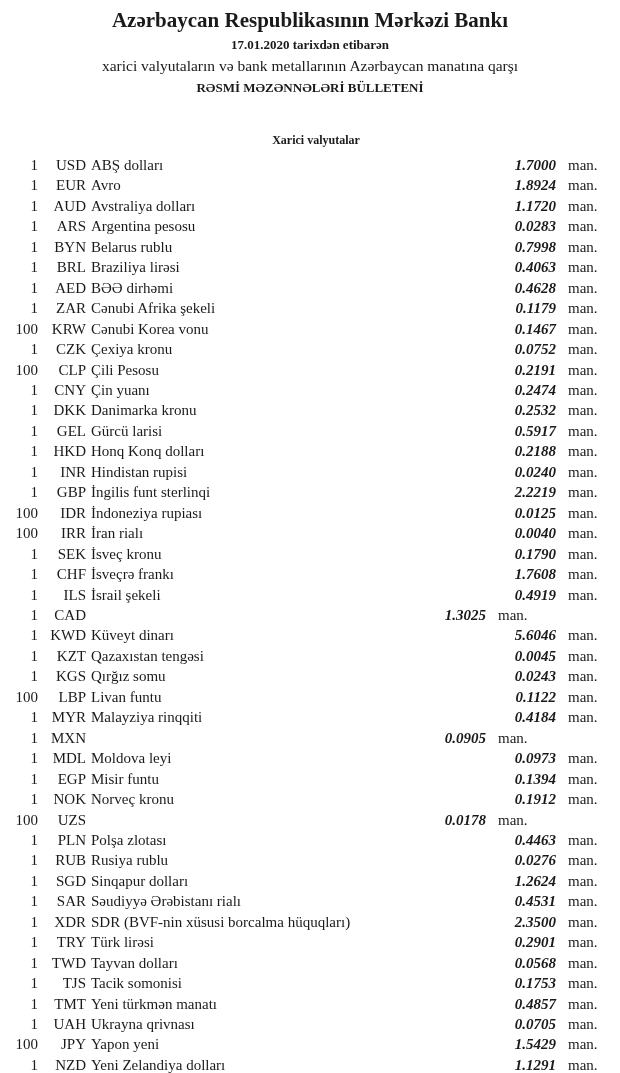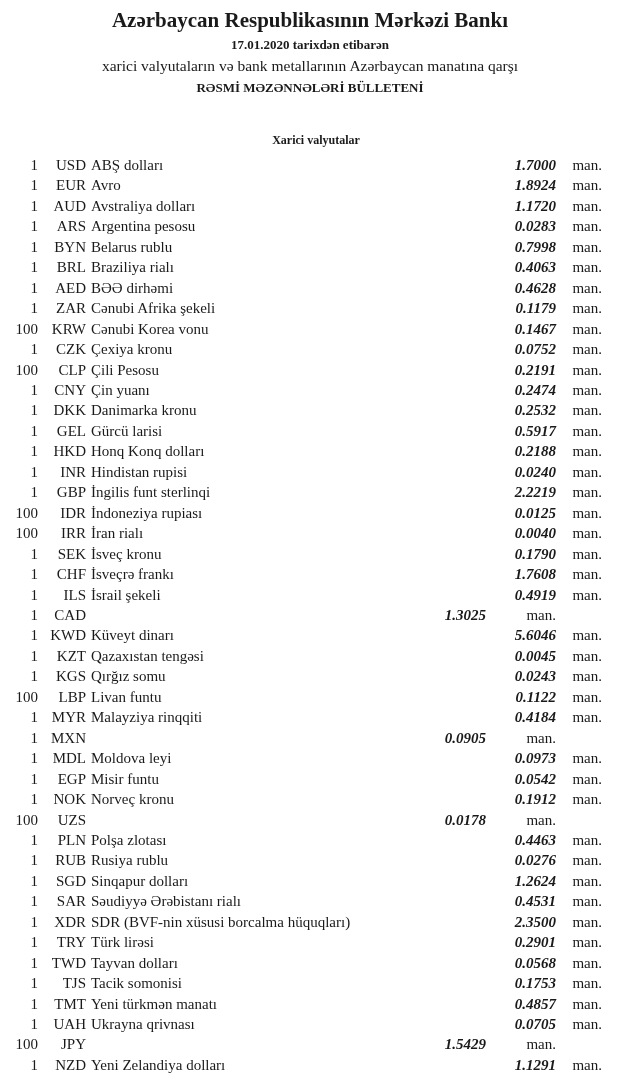--- a/index.html
+++ b/index.html
@@ -54,21 +54,21 @@
     height: 20.46px;
     line-height: 20.46px;
     font-size: 15px;
     padding-right: 18px;
     white-space: nowrap;
   }
   .row .qty   { text-align: right; }
   .row .code  { text-align: right; }
   .row .name  { text-align: left; padding-left: 5px; overflow: hidden; }
   .row .rate  { text-align: right; font-weight: bold; font-style: italic; }
-  .row .unit  { text-align: right; padding-left: 12px; }
+  .row .unit  { text-align: left; padding-left: 12px; }
 </style>
 </head>
 <body>
 
 <div class="page">
   <header>
     <h1 class="title">Azərbaycan Respublikasının Mərkəzi Bankı</h1>
     <div class="date-line">17.01.2020 tarixdən etibarən</div>
     <div class="subtitle">xarici valyutaların və bank metallarının Azərbaycan manatına qarşı</div>
     <div class="bulletin-title">RƏSMİ MƏZƏNNƏLƏRİ BÜLLETENİ</div>
@@ -108,21 +108,21 @@
       <div class="row">
         <span class="qty">1</span>
         <span class="code">BYN</span>
         <span class="name">Belarus rublu</span>
         <span class="rate">0.7998</span>
         <span class="unit">man.</span>
       </div>
       <div class="row">
         <span class="qty">1</span>
         <span class="code">BRL</span>
-        <span class="name">Braziliya rialı</span>
+        <span class="name">Braziliya lirəsi</span>
         <span class="rate">0.4063</span>
         <span class="unit">man.</span>
       </div>
       <div class="row">
         <span class="qty">1</span>
         <span class="code">AED</span>
         <span class="name">BƏƏ dirhəmi</span>
         <span class="rate">0.4628</span>
         <span class="unit">man.</span>
       </div>
@@ -282,21 +282,21 @@
         <span class="qty">1</span>
         <span class="code">MDL</span>
         <span class="name">Moldova leyi</span>
         <span class="rate">0.0973</span>
         <span class="unit">man.</span>
       </div>
       <div class="row">
         <span class="qty">1</span>
         <span class="code">EGP</span>
         <span class="name">Misir funtu</span>
-        <span class="rate">0.0542</span>
+        <span class="rate">0.1394</span>
         <span class="unit">man.</span>
       </div>
       <div class="row">
         <span class="qty">1</span>
         <span class="code">NOK</span>
         <span class="name">Norveç kronu</span>
         <span class="rate">0.1912</span>
         <span class="unit">man.</span>
       </div>
       <div class="row">
@@ -371,20 +371,21 @@
       <div class="row">
         <span class="qty">1</span>
         <span class="code">UAH</span>
         <span class="name">Ukrayna qrivnası</span>
         <span class="rate">0.0705</span>
         <span class="unit">man.</span>
       </div>
       <div class="row">
         <span class="qty">100</span>
         <span class="code">JPY</span>
+        <span class="name">Yapon yeni</span>
         <span class="rate">1.5429</span>
         <span class="unit">man.</span>
       </div>
       <div class="row">
         <span class="qty">1</span>
         <span class="code">NZD</span>
         <span class="name">Yeni Zelandiya dolları</span>
         <span class="rate">1.1291</span>
         <span class="unit">man.</span>
       </div>

